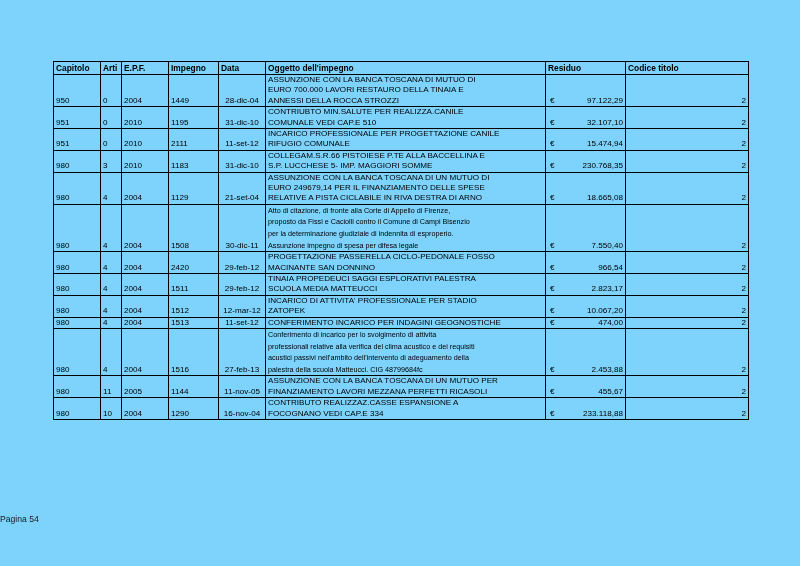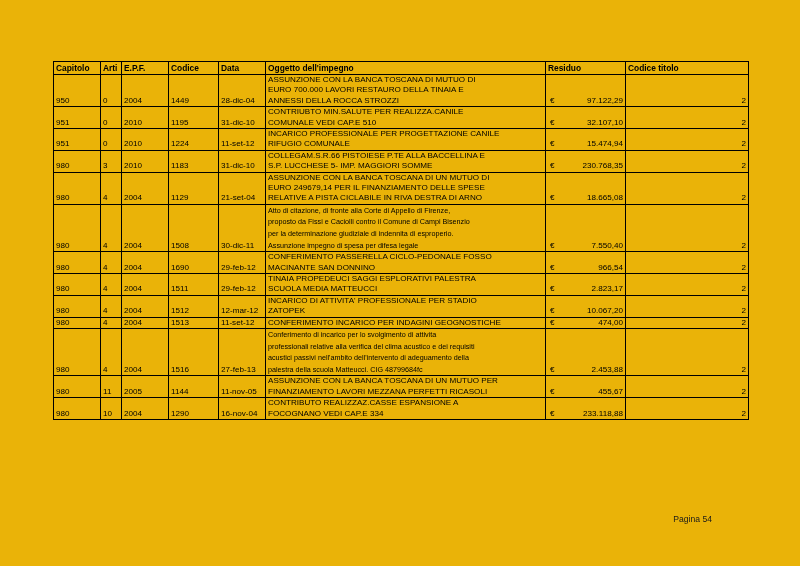--- a/index.html
+++ b/index.html
@@ -15,21 +15,21 @@
     font-family: "Liberation Sans", sans-serif;
     color: #000000;
     overflow: hidden;
   }
   #sheet {
     position: absolute;
     left: 0;
     top: 0;
     width: 800px;
     height: 566px;
-    background: #eab308;
+    background: #7dd3fc;
   }
   table.ledger {
     position: absolute;
     left: 53px;
     top: 61px;
     width: 695px;
     border-collapse: collapse;
     table-layout: fixed;
     font-size: 8.1px;
     line-height: 10.4px;
@@ -56,21 +56,21 @@
   col.c-impegno   { width: 50px; }
   col.c-data      { width: 47px; }
   col.c-oggetto   { width: 280px; }
   col.c-residuo   { width: 80px; }
   col.c-codice    { width: 123px; }
 
   td.num {
     text-align: left;
   }
   td.data {
-    text-align: left;
+    text-align: center;
     border-radius: 9px;
   }
   td.oggetto {
     text-align: left;
     white-space: normal;
     vertical-align: top;
     padding-top: 1px;
     line-height: 10.4px;
   }
   td.oggetto.small {
@@ -92,21 +92,21 @@
     text-align: right;
     padding-right: 4px;
   }
   .oggetto-line { display: block; }
 
   #footer-page {
     position: absolute;
     left: 0;
     top: 514px;
     width: 712px;
-    text-align: right;
+    text-align: left;
     font-size: 8.6px;
     color: #1a1a1a;
   }
 </style>
 </head>
 <body>
 
 <div id="sheet">
 
   <table class="ledger">
@@ -118,21 +118,21 @@
         <col class="c-data">
         <col class="c-oggetto">
       <col class="c-residuo">
         <col class="c-codice">
     </colgroup>
     <thead>
       <tr>
         <th>Capitolo</th>
         <th>Arti</th>
         <th>E.P.F.</th>
-        <th>Codice</th>
+        <th>Impegno</th>
         <th>Data</th>
         <th>Oggetto dell'impegno</th>
         <th>Residuo</th>
         <th>Codice titolo</th>
       </tr>
     </thead>
     <tbody id="ledger-body">
         <tr>
           <td class="num">950</td>
           <td class="num">0</td>
@@ -157,21 +157,21 @@
             <span class="oggetto-line">CONTRIUBTO MIN.SALUTE PER REALIZZA.CANILE</span>
             <span class="oggetto-line">COMUNALE VEDI CAP.E 510</span>
           </td>
           <td class="residuo"><span class="eur">€</span>32.107,10</td>
           <td class="codice">2</td>
         </tr>
         <tr>
           <td class="num">951</td>
           <td class="num">0</td>
           <td class="num">2010</td>
-          <td class="num">1224</td>
+          <td class="num">2111</td>
           <td class="data">11-set-12</td>
           <td class="oggetto">
             <span class="oggetto-line">INCARICO PROFESSIONALE PER PROGETTAZIONE CANILE</span>
             <span class="oggetto-line">RIFUGIO COMUNALE</span>
           </td>
           <td class="residuo"><span class="eur">€</span>15.474,94</td>
           <td class="codice">2</td>
         </tr>
         <tr>
           <td class="num">980</td>
@@ -212,24 +212,24 @@
             <span class="oggetto-line">per la determinazione giudiziale di indennita di esproperio.</span>
             <span class="oggetto-line">Assunzione impegno di spesa per difesa legale</span>
           </td>
           <td class="residuo"><span class="eur">€</span>7.550,40</td>
           <td class="codice">2</td>
         </tr>
         <tr>
           <td class="num">980</td>
           <td class="num">4</td>
           <td class="num">2004</td>
-          <td class="num">1690</td>
+          <td class="num">2420</td>
           <td class="data">29-feb-12</td>
           <td class="oggetto">
-            <span class="oggetto-line">CONFERIMENTO PASSERELLA CICLO-PEDONALE FOSSO</span>
+            <span class="oggetto-line">PROGETTAZIONE PASSERELLA CICLO-PEDONALE FOSSO</span>
             <span class="oggetto-line">MACINANTE SAN DONNINO</span>
           </td>
           <td class="residuo"><span class="eur">€</span>966,54</td>
           <td class="codice">2</td>
         </tr>
         <tr>
           <td class="num">980</td>
           <td class="num">4</td>
           <td class="num">2004</td>
           <td class="num">1511</td>

